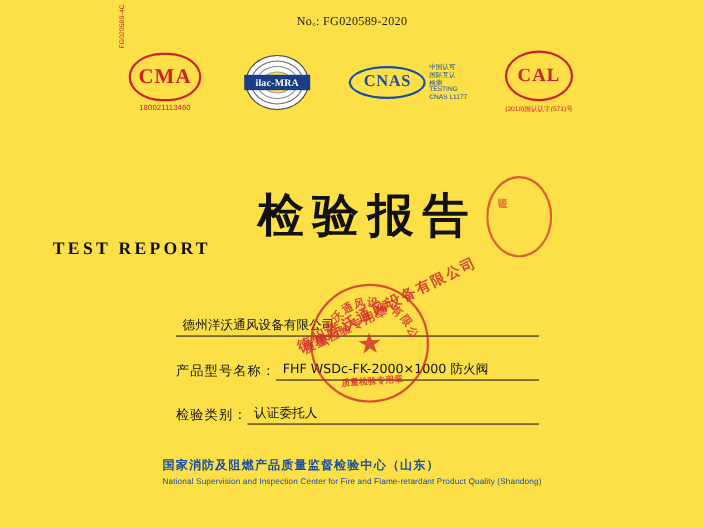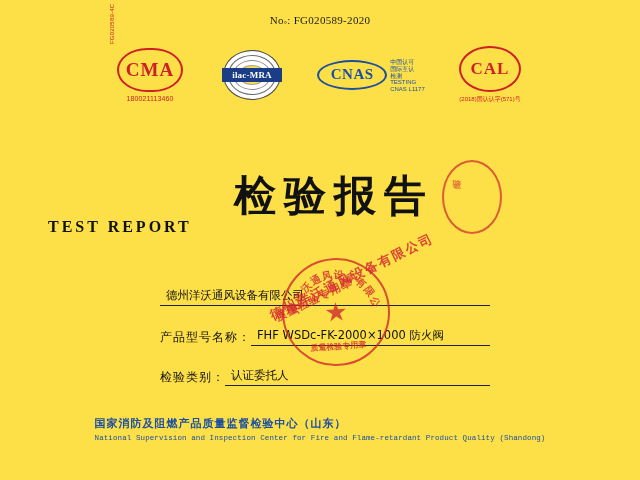--- a/index.html
+++ b/index.html
@@ -402,21 +402,21 @@
     font-weight: bold;
     color: #1b4fa0;
     letter-spacing: 1px;
     font-family: "DejaVu Sans", sans-serif;
   }
   .footer-en {
     font-size: 7.5px;
     color: #1b4fa0;
     margin-top: 3px;
     letter-spacing: 0.1px;
-    font-family: Liberation Mono, monospace;
+    font-family: Liberation Sans, sans-serif;
   }
   .footer-rule {
     position: absolute;
     bottom: 86px;
     left: 150px;
     width: 340px;
     height: 1px;
     background: #1b4fa0;
     opacity: 0;
   }

